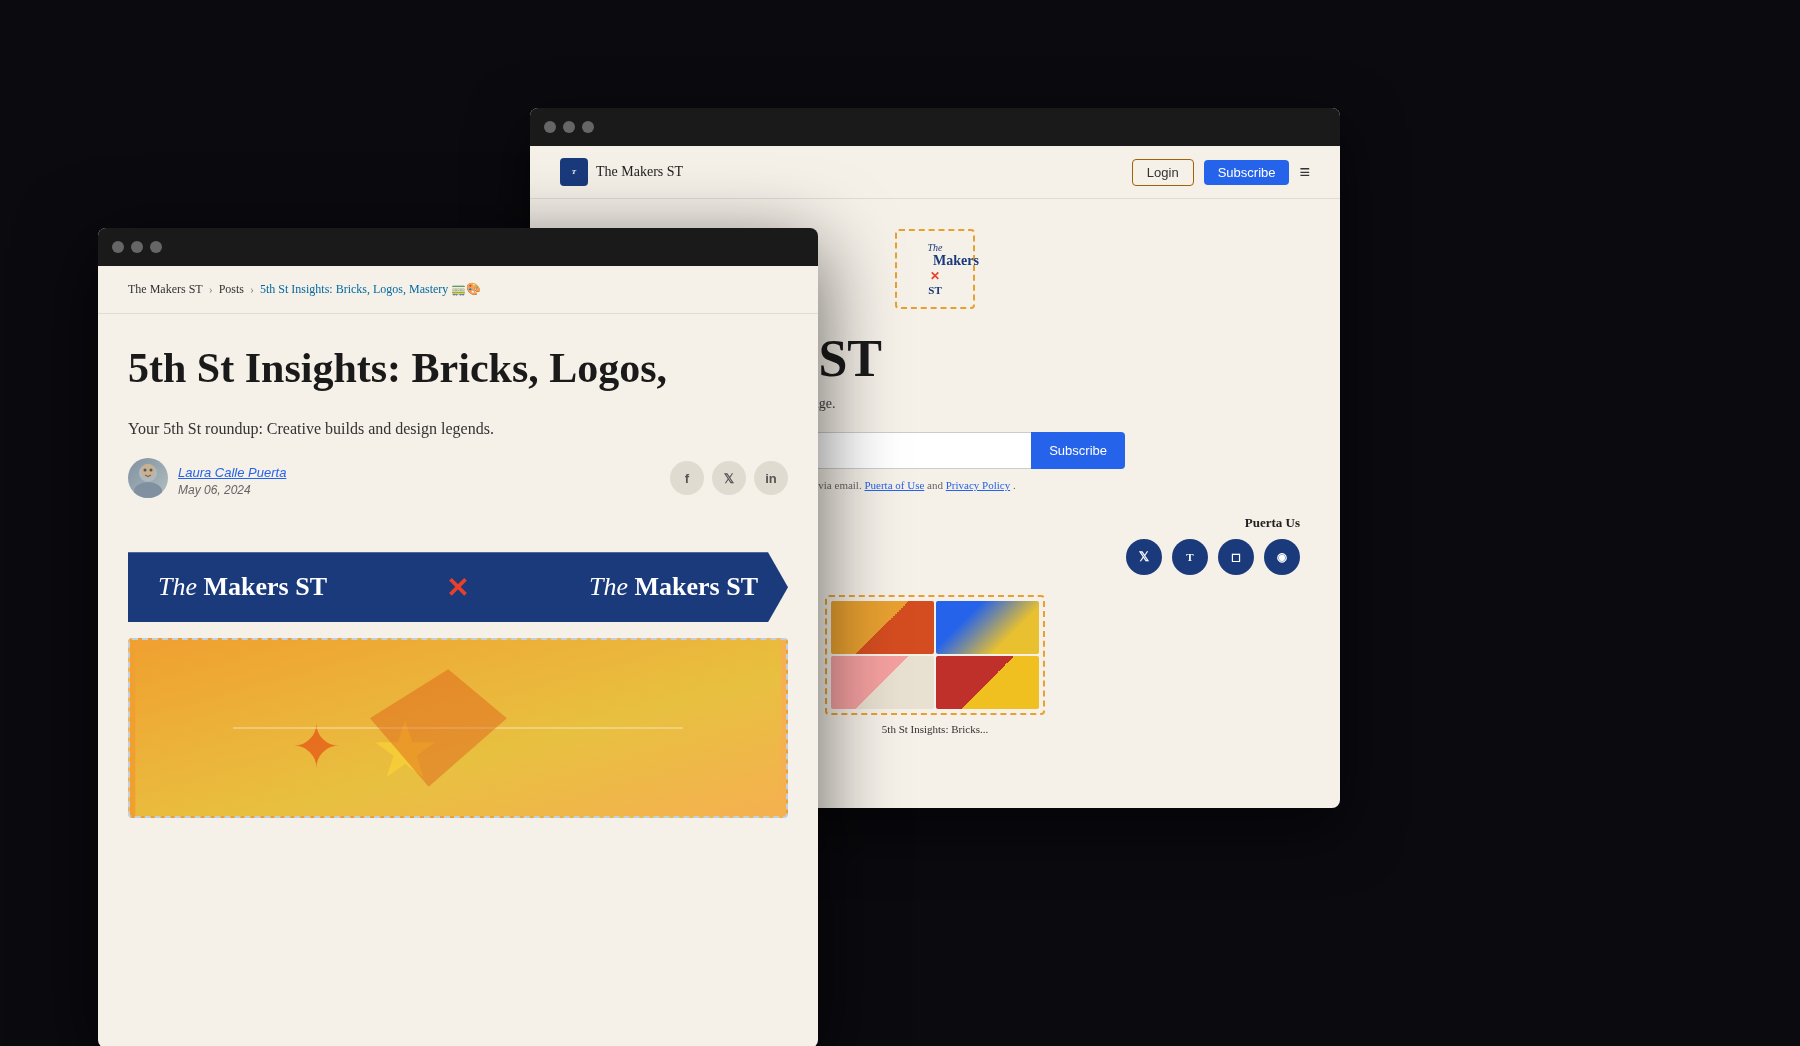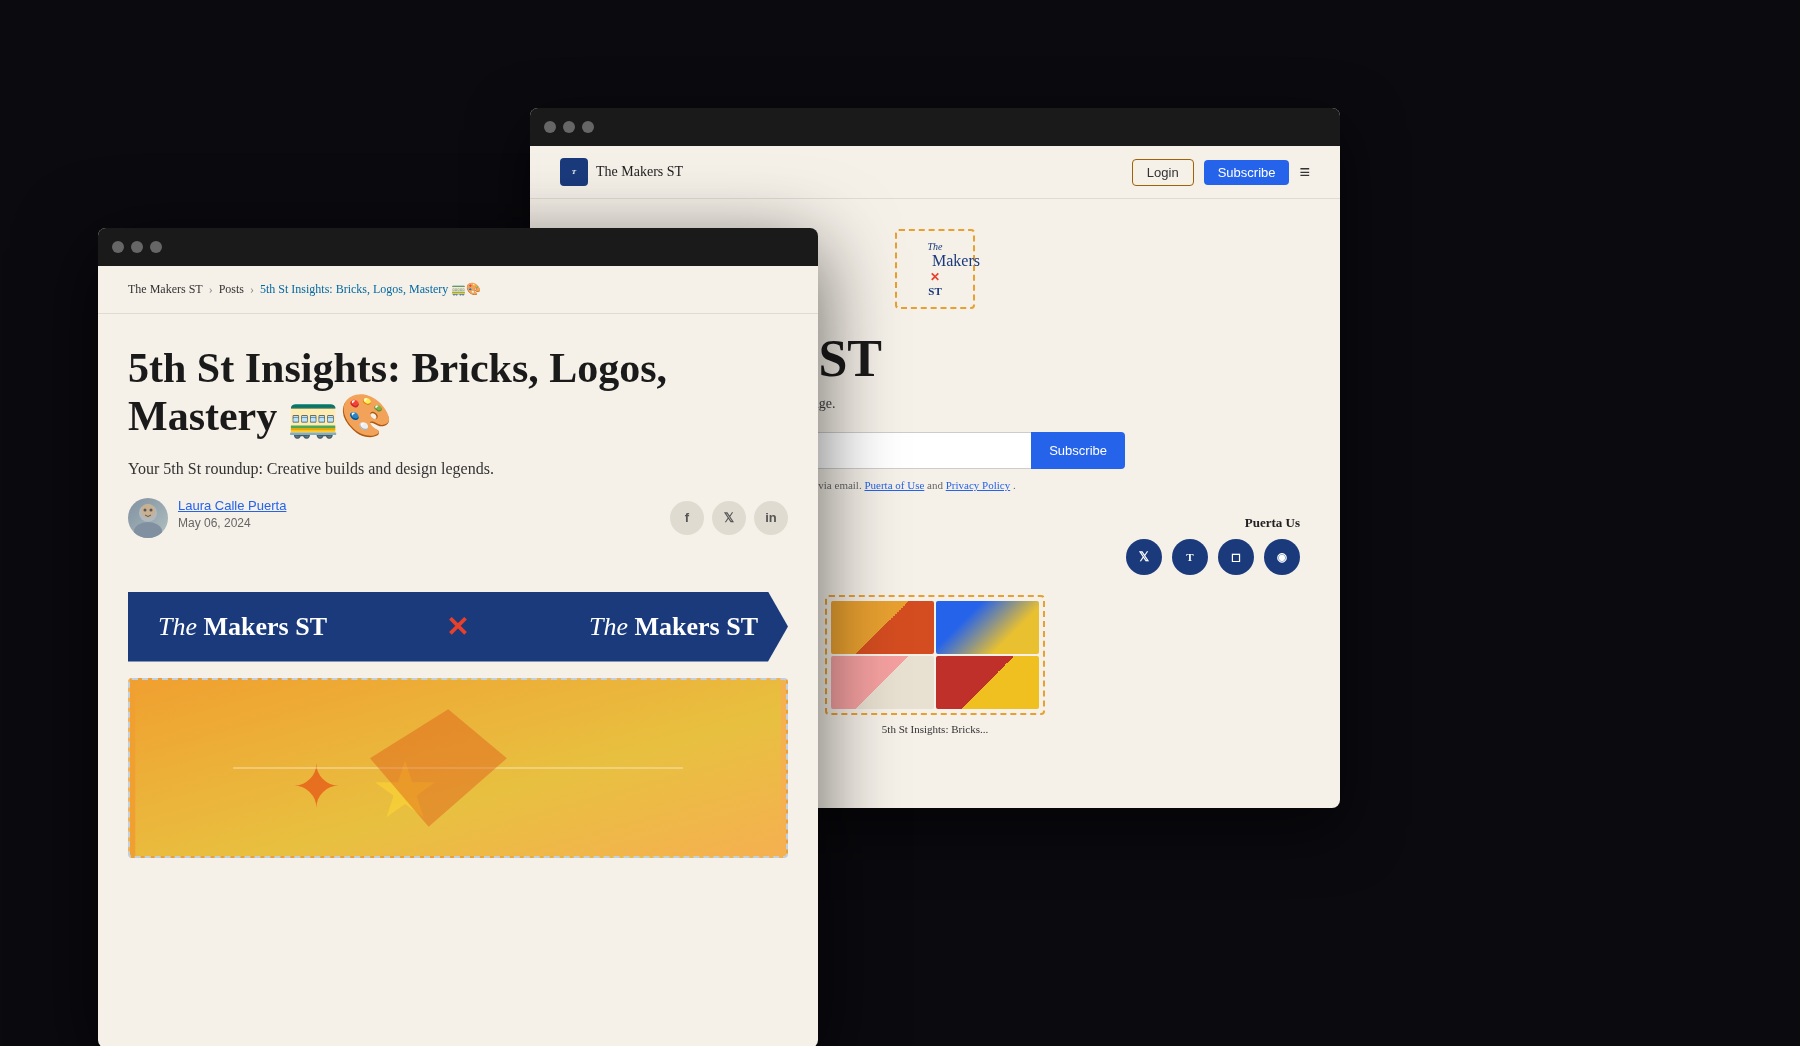--- a/index.html
+++ b/index.html
@@ -120,23 +120,23 @@
       justify-content: center;
       background: #f5f0e8;
       margin-bottom: 20px;
     }
     .makers-logo-box .logo-text-the {
       font-size: 10px;
       color: #1a3a7c;
       font-style: italic;
     }
     .makers-logo-box .logo-text-makers {
-      font-size: 16px;
+      font-size: 14px;
       color: #1a3a7c;
-      font-weight: normal;
+      font-weight: bold;
       margin-left: 42px;
     }
     .makers-logo-box .logo-text-st {
       font-size: 11px;
       color: #1a3a7c;
       font-weight: bold;
     }
     .makers-logo-box .logo-x {
       color: #e8402a;
       font-weight: bold;
@@ -324,39 +324,40 @@
       font-weight: normal;
     }
     .article-body {
       padding: 30px 30px 20px;
     }
     .article-title {
       font-size: 42px;
       font-weight: bold;
       line-height: 1.15;
       color: #1a1a1a;
-      margin-bottom: 19px;
+      margin-bottom: 28px;
       font-family: Georgia, serif;
     }
     .article-subtitle {
       font-size: 16px;
       color: #333;
       margin-bottom: 20px;
       font-family: Georgia, serif;
     }
     .author-row {
       display: flex;
       align-items: center;
       justify-content: space-between;
       margin-bottom: 24px;
     }
     .author-left {
       display: flex;
-      align-items: flex-start;
+      align-items: flex-end;
       gap: 10px;
+      font-style: italic;
     }
     .author-avatar {
       width: 40px;
       height: 40px;
       border-radius: 50%;
       background: linear-gradient(135deg, #8090a0, #b0c0c0);
       overflow: hidden;
       display: flex;
       align-items: center;
       justify-content: center;
@@ -531,21 +532,20 @@
       <a href="#">The Makers ST</a>
       <span class="breadcrumb-separator">›</span>
       <a href="#">Posts</a>
       <span class="breadcrumb-separator">›</span>
       <span class="breadcrumb-current">5th St Insights: Bricks, Logos, Mastery 🚃🎨</span>
     </div>
 
     <div class="article-body">
       <h1 class="article-title">
         <span>5th St Insights: Bricks, Logos,</span><br>
-        <span>Mastery 🚃🎨</span>
       </h1>
       <p class="article-subtitle">Your 5th St roundup: Creative builds and design legends.</p>
 
       <div class="author-row">
         <div class="author-left">
           <div class="author-avatar">
             <svg width="40" height="40" viewBox="0 0 40 40">
               <circle cx="20" cy="15" r="9" fill="#b0b8c0"></circle>
               <ellipse cx="20" cy="33" rx="14" ry="9" fill="#8090a0"></ellipse>
               <circle cx="20" cy="13" r="7" fill="#c8b090"></circle>

